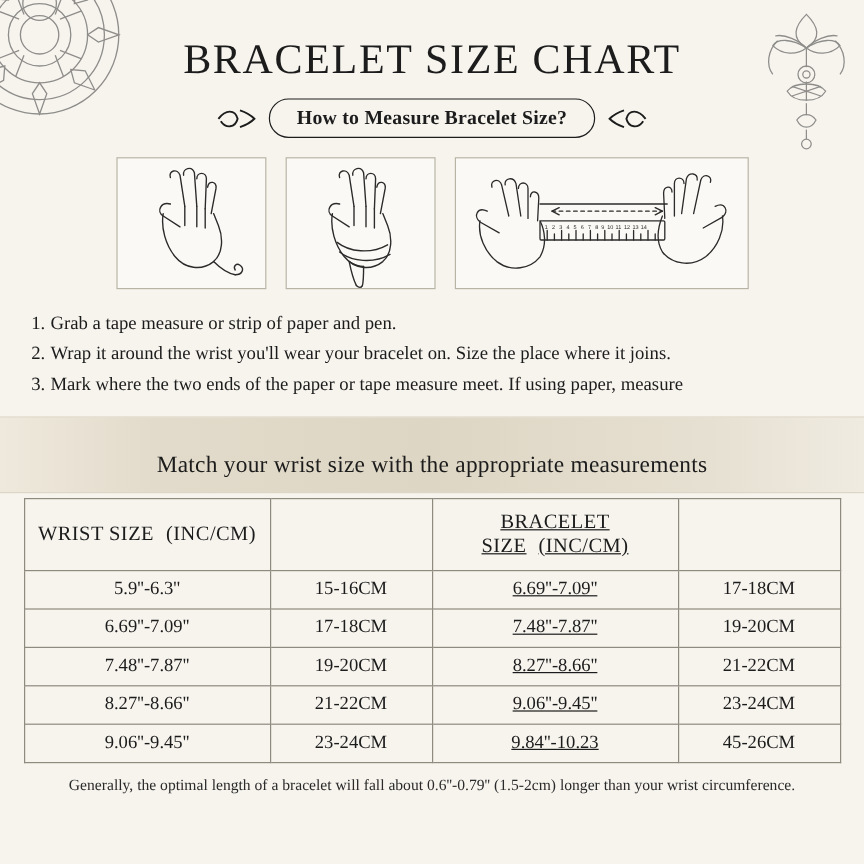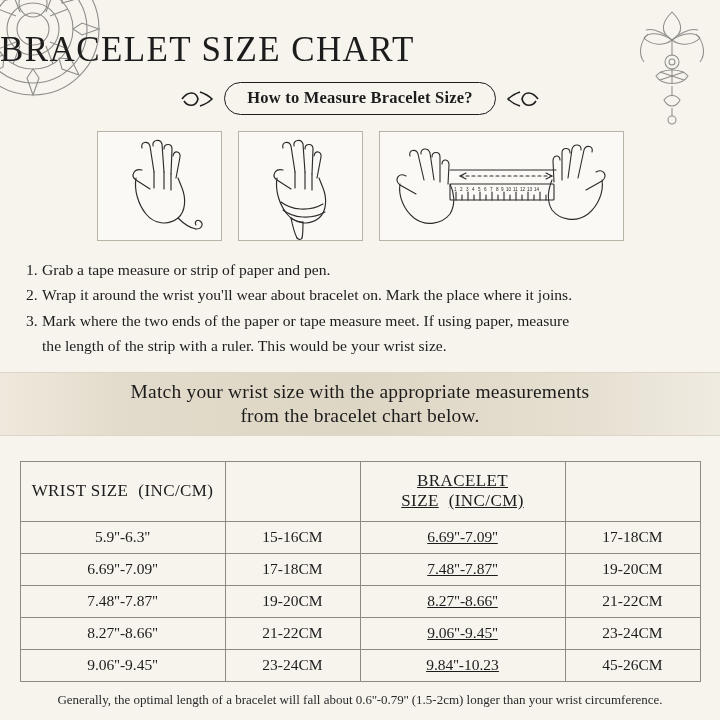--- a/index.html
+++ b/index.html
@@ -20,20 +20,21 @@
   .mandala {
     position: absolute;
     pointer-events: none;
     opacity: .55;
   }
   .mandala.tl { left: -42px; top: -46px; }
   .mandala.tr { right: 2px;  top: 4px; }
 
   
   .title {
+    text-align: center;
     font-size: 35px;
     letter-spacing: 1.4px;
     font-weight: 400;
     margin: 20px 0 4px 0;
     padding-top: 10px;
     font-family: "Liberation Serif", serif;
   }
 
   .subtitle-row {
     display: flex;
@@ -90,27 +91,28 @@
     align-items: center;
     justify-content: center;
     border-top: 1px solid #ddd6c6;
     border-bottom: 1px solid #ddd6c6;
   }
   .banner-line {
     font-size: 19.5px;
     letter-spacing: .2px;
     line-height: 1.25;
     text-align: center;
+    margin-top: 19px;
   }
 
   
   table.size-table {
     border-collapse: collapse;
     width: 660px;
-    margin: 25px auto 0 auto;
+    margin: 4px auto 0 auto;
     font-size: 15.5px;
     table-layout: fixed;
   }
   table.size-table th,
   table.size-table td {
     border: 1px solid #8f8a7f;
     text-align: center;
     padding: 6px 2px 7px 2px;
     font-weight: normal;
   }
@@ -280,32 +282,30 @@
   </div>
 </div>
 
 <div class="steps">
   <div class="step">
     <span class="step-num">1.</span>
     <span class="step-txt">Grab a tape measure or strip of paper and pen.</span>
   </div>
   <div class="step">
     <span class="step-num">2.</span>
-    <span class="step-txt">Wrap it around the wrist you'll wear about bracelet on. Mark the place where it joins.</span>
+    <span class="step-txt">Wrap it around the wrist you'll wear your bracelet on. Size the place where it joins.</span>
   </div>
   <div class="step">
     <span class="step-num">3.</span>
     <span class="step-txt">Mark where the two ends of the paper or tape measure meet. If using paper, measure</span>
   </div>
-  <div class="step-cont">the length of the strip with a ruler. This would be your wrist size.</div>
 </div>
 
 <div class="banner">
   <div class="banner-line">Match your wrist size with the appropriate measurements</div>
-  <div class="banner-line">from the bracelet chart below.</div>
 </div>
 
 <table class="size-table">
   <thead>
     <tr>
       <th class="col-a">
         <span>WRIST SIZE</span><span class="hdr-unit">(INC/CM)</span>
       </th>
       <th class="col-b"></th>
       <th class="col-c">

